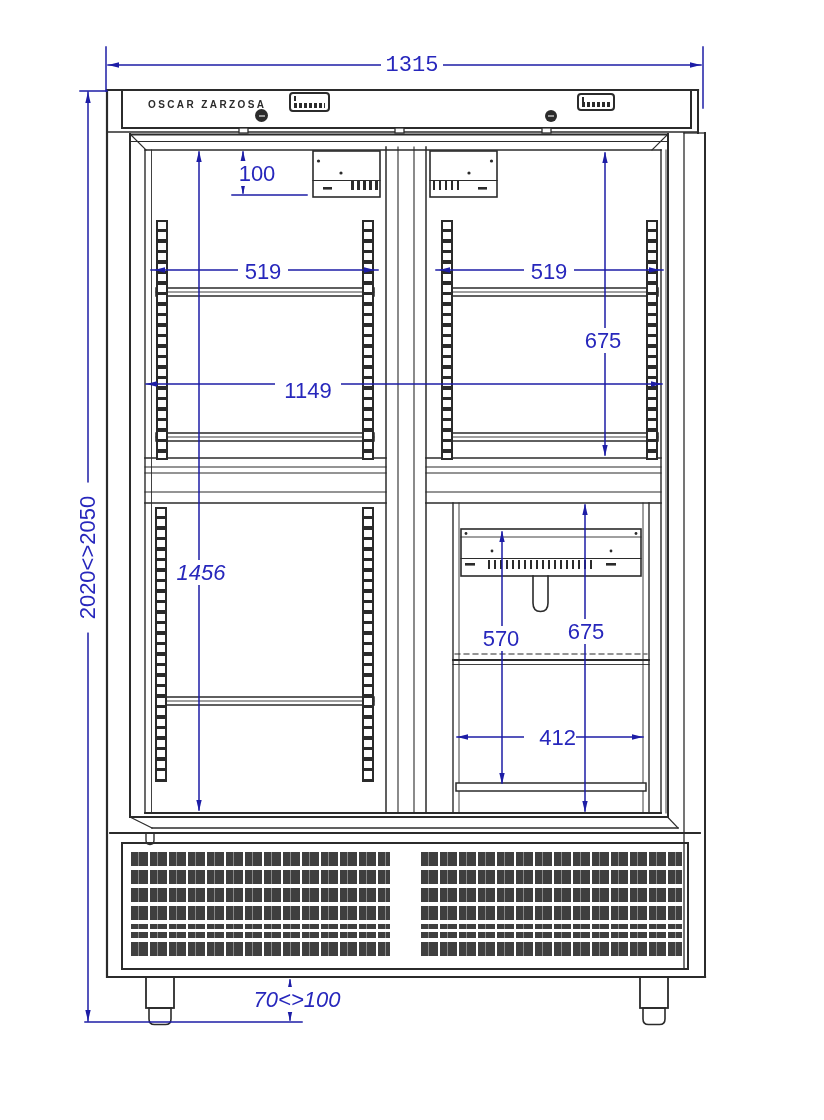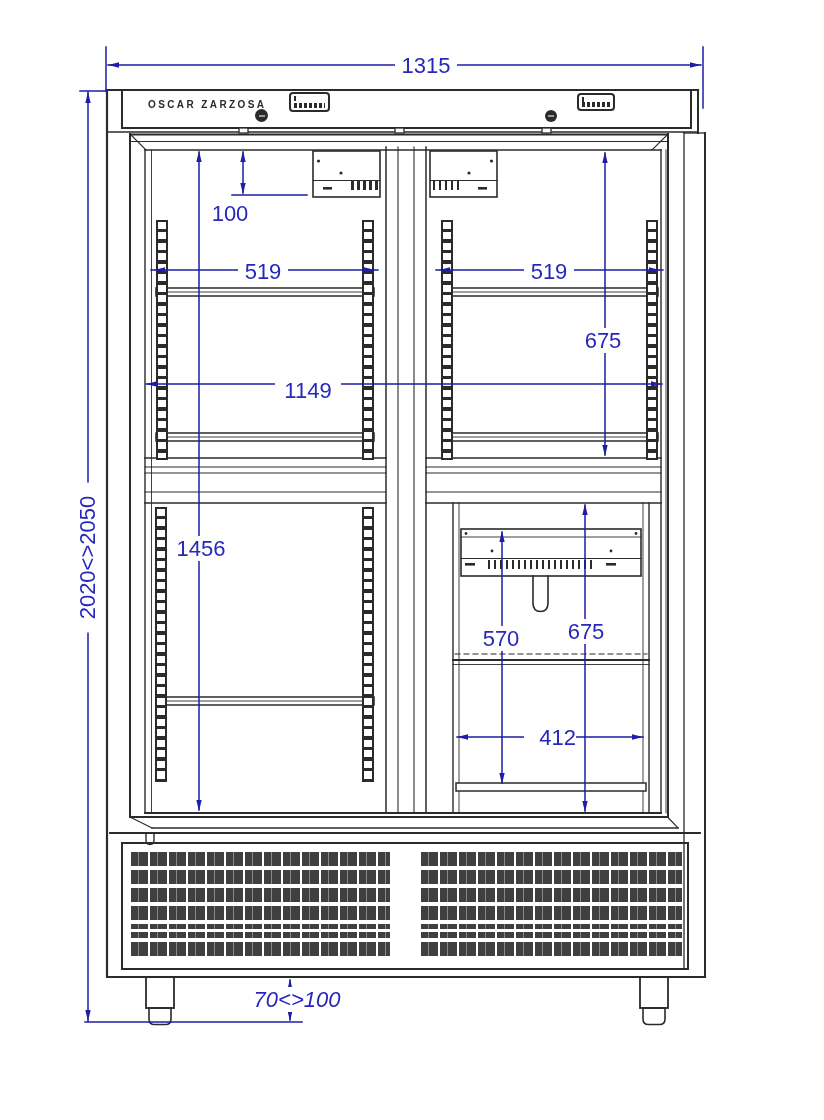--- a/index.html
+++ b/index.html
@@ -268,24 +268,24 @@
     </g>
 
     <g>
       <line x1="290" y1="980" x2="290" y2="1020"></line>
       <polygon points="290,979 287.3,990 292.7,990" fill="#1d1da6" stroke="none"></polygon>
       <polygon points="290,1021 287.3,1010 292.7,1010" fill="#1d1da6" stroke="none"></polygon>
     </g>
   </svg>
 
   <div class="labels">
-    <div class="dim" style="left:395px;top:53px;width:62px;">1315</div>
+    <div class="dim" style="left:381px;top:53px;width:62px;font-family:Liberation Mono, monospace;">1315</div>
     <div class="dim rot" style="left:13px;top:545px;width:150px;">2020&lt;&gt;2050</div>
-    <div class="dim" style="left:204px;top:161px;width:52px;margin-top:40px;">100</div>
-    <div class="dim" style="left:172px;top:536px;width:58px;">1456</div>
+    <div class="dim" style="left:231px;top:161px;width:52px;">100</div>
+    <div class="dim" style="left:172px;top:560px;width:58px;font-style:italic;">1456</div>
     <div class="dim" style="left:238px;top:259px;width:50px;">519</div>
     <div class="dim" style="left:524px;top:259px;width:50px;">519</div>
     <div class="dim" style="left:275px;top:378px;width:66px;">1149</div>
     <div class="dim" style="left:577px;top:328px;width:52px;">675</div>
     <div class="dim" style="left:475px;top:626px;width:52px;">570</div>
     <div class="dim" style="left:560px;top:619px;width:52px;">675</div>
     <div class="dim" style="left:524px;top:725px;width:52px;text-align:right;">412</div>
     <div class="dim" style="left:242px;top:987px;width:110px;font-style:italic;">70&lt;&gt;100</div>
   </div>
 

